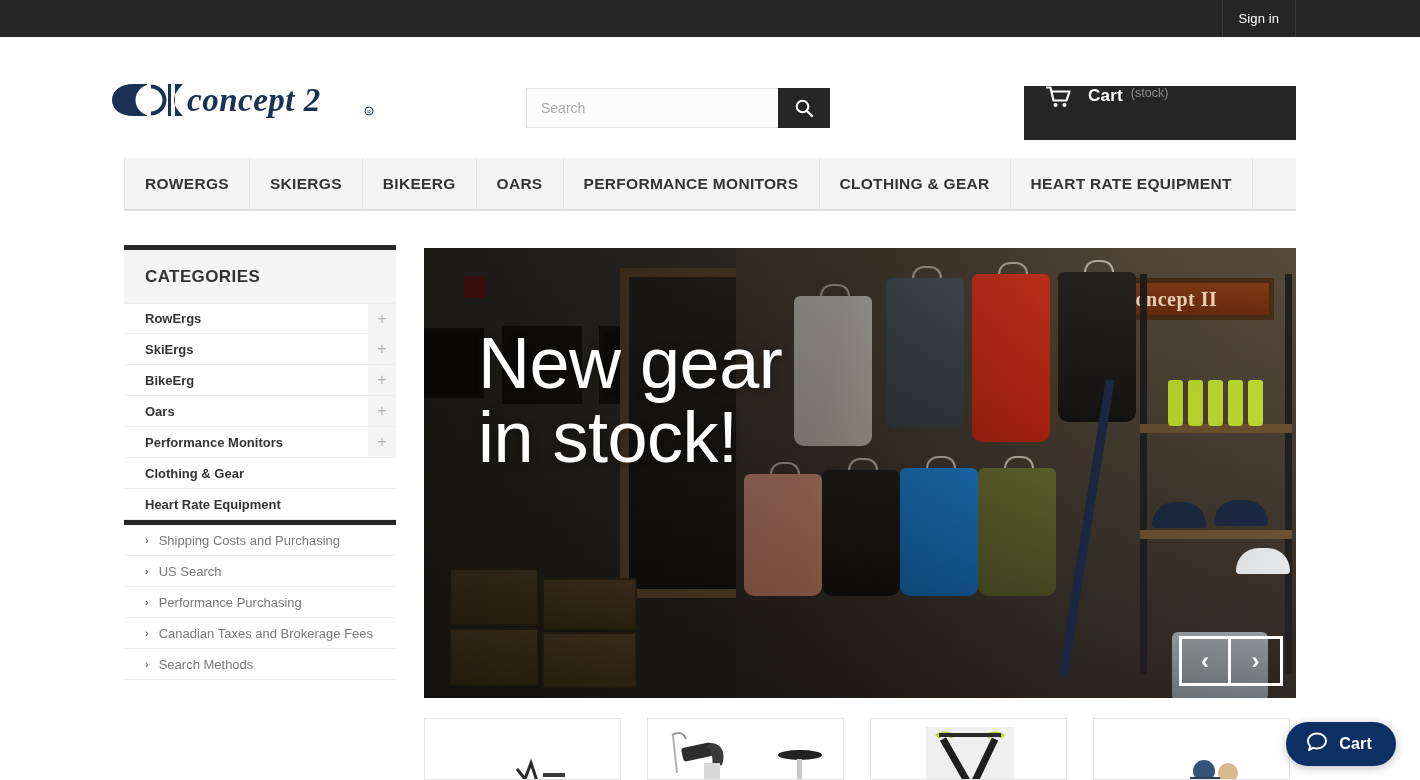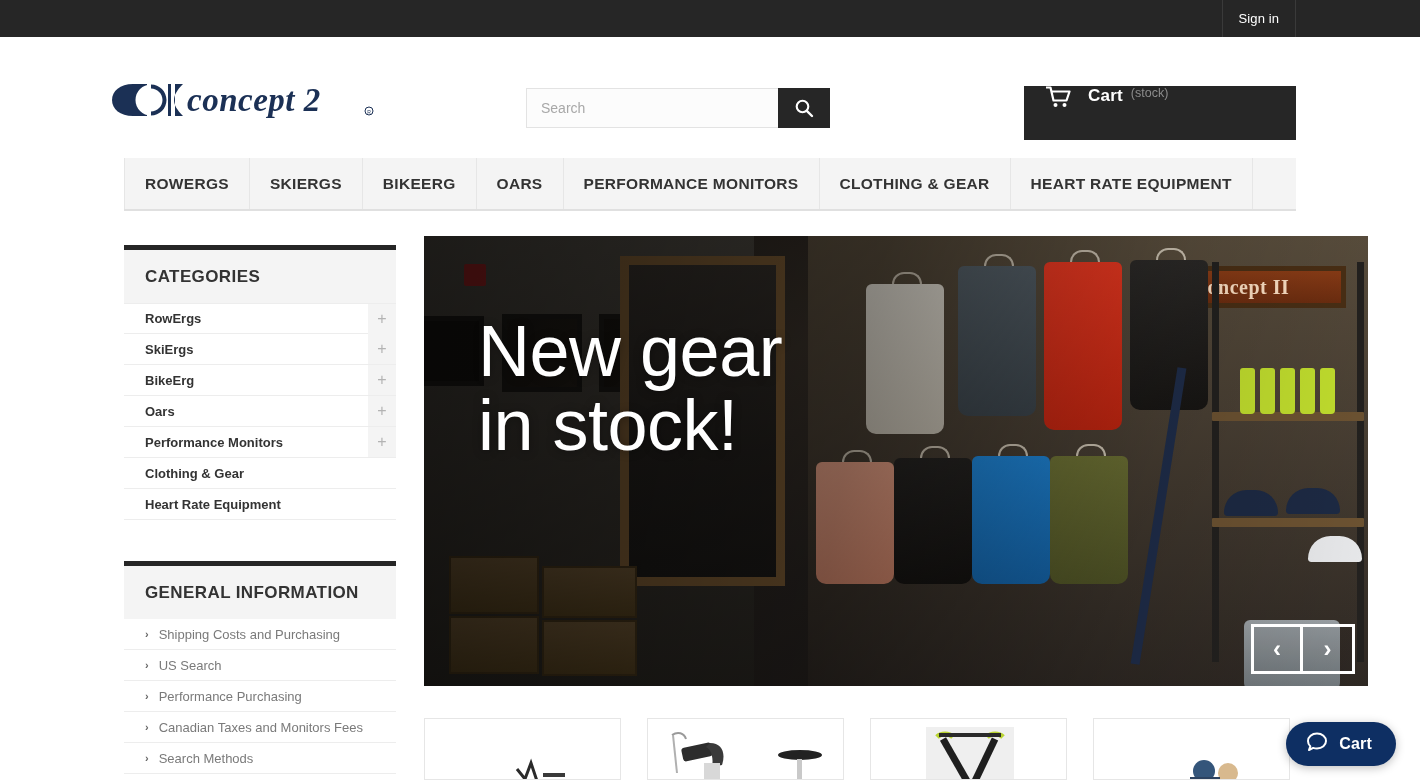--- a/index.html
+++ b/index.html
@@ -88,21 +88,21 @@
     font-size: 15.5px; font-weight: bold;
     color: #333333; letter-spacing: .3px;
     border-right: 1px solid #e6e6e6;
     cursor: pointer; white-space: nowrap;
   }
   .mainnav > .nav-item:first-child { border-left: 1px solid #e6e6e6; }
 
   
   .sidebar { position:absolute; left:124px; top:245px; width:272px; }
 
-  .block { margin-bottom: 41px; }
+  .block { }
   .block-top { height: 5px; background: #262626; }
   .block-head {
     background: #f4f4f4; height: 53px;
     display: flex; align-items: center;
     padding-left: 21px;
     font-size: 17px; font-weight: bold; color: #333;
     letter-spacing: .4px;
   }
 
   .cat-list { list-style:none; }
@@ -129,22 +129,22 @@
     display: flex; align-items: center;
     padding-left: 21px;
     font-size: 13px; color: #7a7a7a;
     cursor: pointer;
   }
   .info-item:first-child { border-top:none; }
   .chev { color:#666; font-size:11px; font-weight:bold; margin-right:10px; }
 
   
   .hero {
-    position: absolute; left: 424px; top: 236px;
-    width: 944px; height: 450px;
+    position: absolute; left: 424px; top: 248px;
+    width: 872px; height: 450px;
     overflow: hidden;
   }
   .hero-photo {
     position:absolute; inset:0;
     background:
       radial-gradient(ellipse 55% 70% at 78% 22%, rgba(255,190,120,.30), rgba(0,0,0,0) 62%),
       linear-gradient(165deg, #2b2520 0%, #3a322a 30%, #2a2522 62%, #211d1a 100%);
   }
   
   .wall { position:absolute; left:0; top:0; width:330px; height:100%;
@@ -321,37 +321,36 @@
         <span>Clothing &amp; Gear</span>
       </li>
       <li class="cat-item">
         <span>Heart Rate Equipment</span>
       </li>
     </ul>
   </div>
 
   <div class="block">
     <div class="block-top"></div>
-    <div class="block-head">GENERAL INFORMATION</div>
     <ul class="info-list">
       <li class="info-item">
         <span class="chev">›</span>
         <span>Shipping Costs and Purchasing</span>
       </li>
       <li class="info-item">
         <span class="chev">›</span>
         <span>US Search</span>
       </li>
       <li class="info-item">
         <span class="chev">›</span>
         <span>Performance Purchasing</span>
       </li>
       <li class="info-item">
         <span class="chev">›</span>
-        <span>Canadian Taxes and Monitors Fees</span>
+        <span>Canadian Taxes and Brokerage Fees</span>
       </li>
       <li class="info-item">
         <span class="chev">›</span>
         <span>Search Methods</span>
       </li>
     </ul>
   </div>
 </aside>
 
 <div class="hero">

